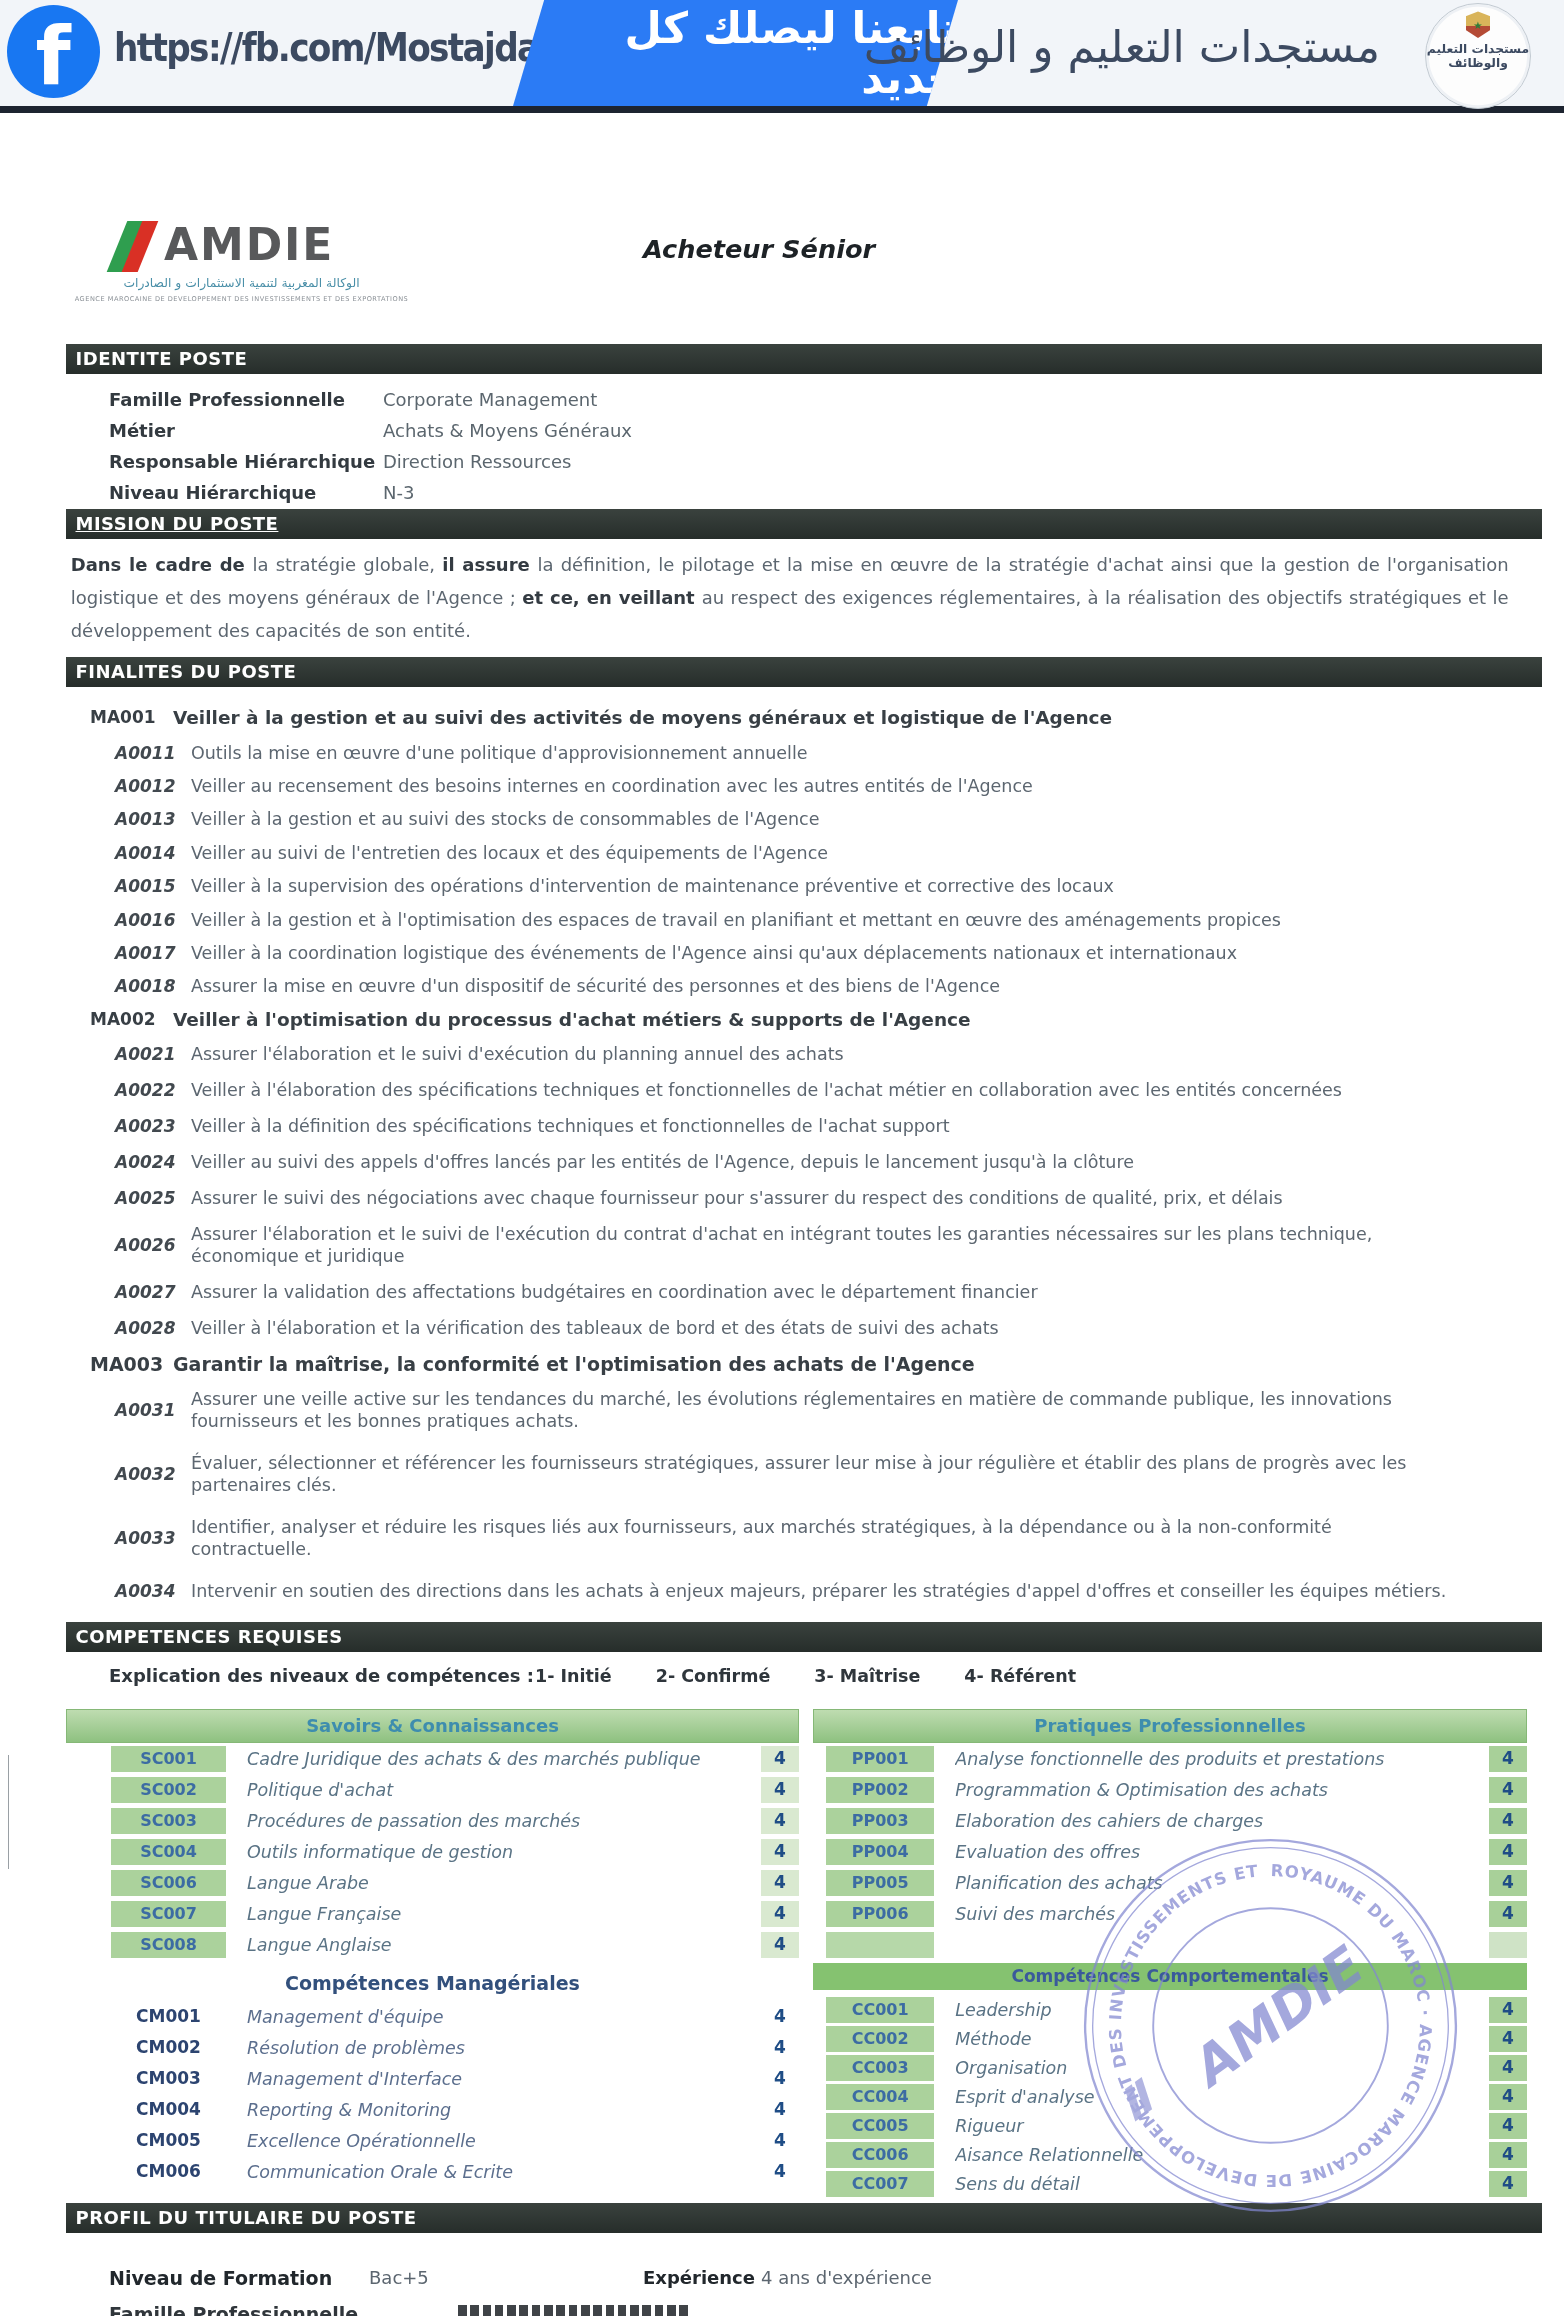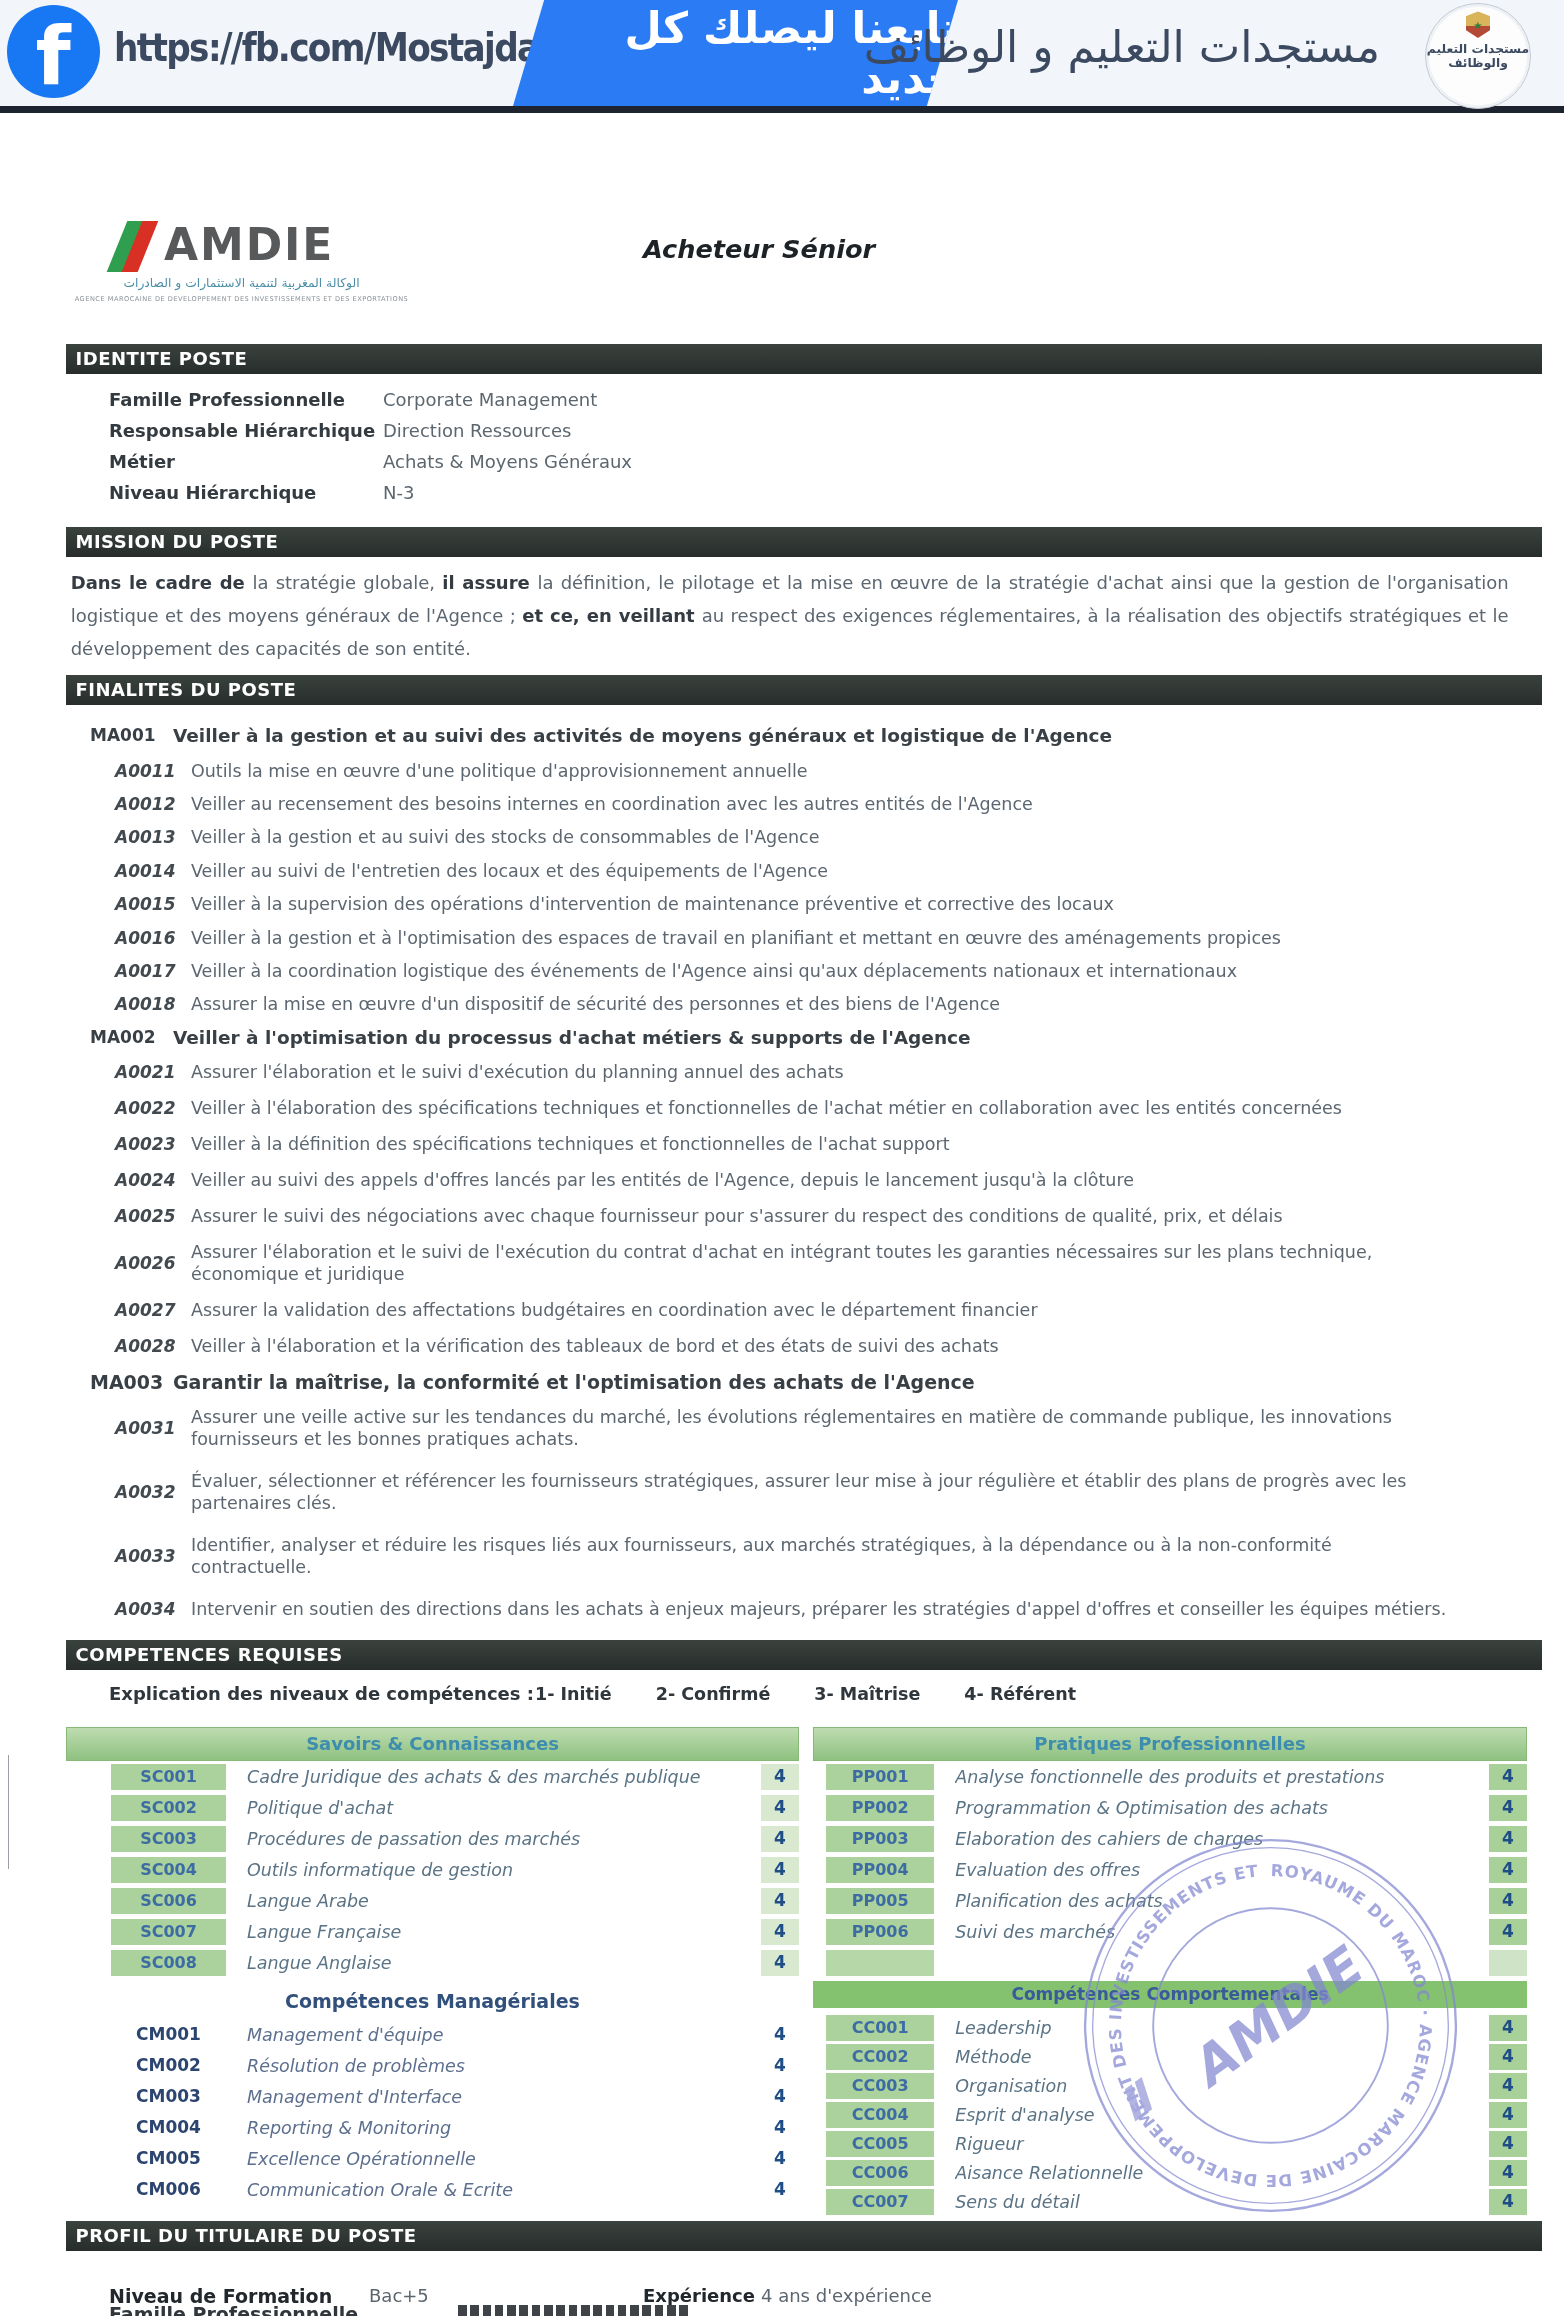--- a/index.html
+++ b/index.html
@@ -64,21 +64,21 @@
     font-weight:bold; font-size:18px; line-height:30px; padding-left:9.5px;
     letter-spacing:0.5px; width:1476px;
   }
   .b-ident { margin-top:30px; }
 
   .ident-rows { padding:9.5px 0 0 43px; }
   .ident-row { display:flex; height:31px; align-items:center; }
   .ident-label { width:274px; font-weight:bold; font-size:18px; color:#333a40; }
   .ident-value { font-size:18px; color:#5b666e; }
 
-  .b-mission { margin-top:19px; }
+  .b-mission { margin-top:1px;text-decoration:underline; }
   .mission-p {
     margin:9.5px 4.7px 9.5px 4.7px; width:1438px; font-size:18px; line-height:33px;
     text-align:justify; color:#5c6670;
   }
   .mission-p .b { font-weight:bold; color:#343b42; }
 
   .b-final { margin-top:5.7px; }
   .fin-groups { padding-top:9.5px; }
   .fin-head { display:flex; align-items:flex-start; margin:11.4px 0 13.2px 0; }
   .fin-head .gcode { width:83px; margin-left:24px; font-weight:bold; font-size:17px; color:#383f45; flex:none; }
@@ -185,27 +185,27 @@
 
     <div class="sec-bar b-ident">IDENTITE POSTE</div>
     <div class="ident-rows">
 
         <div class="ident-row">
           <span class="ident-label">Famille Professionnelle</span>
           <span class="ident-value">Corporate Management</span>
         </div>
 
         <div class="ident-row">
+          <span class="ident-label">Métier</span>
+          <span class="ident-value">Achats &amp; Moyens Généraux</span>
+        </div>
+
+        <div class="ident-row">
           <span class="ident-label">Responsable Hiérarchique</span>
           <span class="ident-value">Direction Ressources</span>
-        </div>
-
-        <div class="ident-row">
-          <span class="ident-label">Métier</span>
-          <span class="ident-value">Achats &amp; Moyens Généraux</span>
         </div>
 
         <div class="ident-row">
           <span class="ident-label">Niveau Hiérarchique</span>
           <span class="ident-value">N-3</span>
         </div>
       </div>
 
     <div class="sec-bar b-mission">MISSION DU POSTE</div>
     <p class="mission-p"><span class="b">Dans le cadre de </span><span>la stratégie globale, </span><span class="b">il assure </span><span>la définition, le pilotage et la mise en œuvre de la stratégie d'achat ainsi que la gestion de l'organisation logistique et des moyens généraux de l'Agence ; </span><span class="b">et ce, en veillant </span><span>au respect des exigences réglementaires, à la réalisation des objectifs stratégiques et le développement des capacités de son entité.</span></p>

